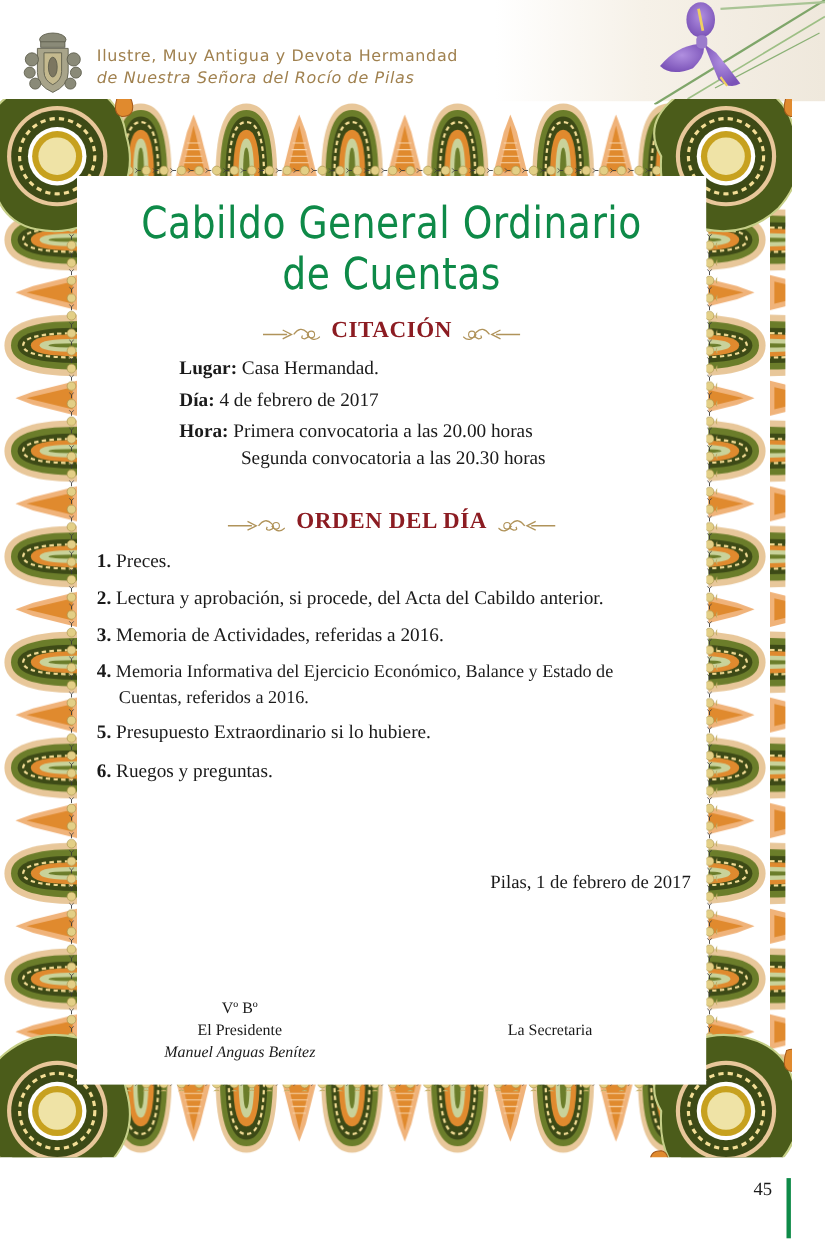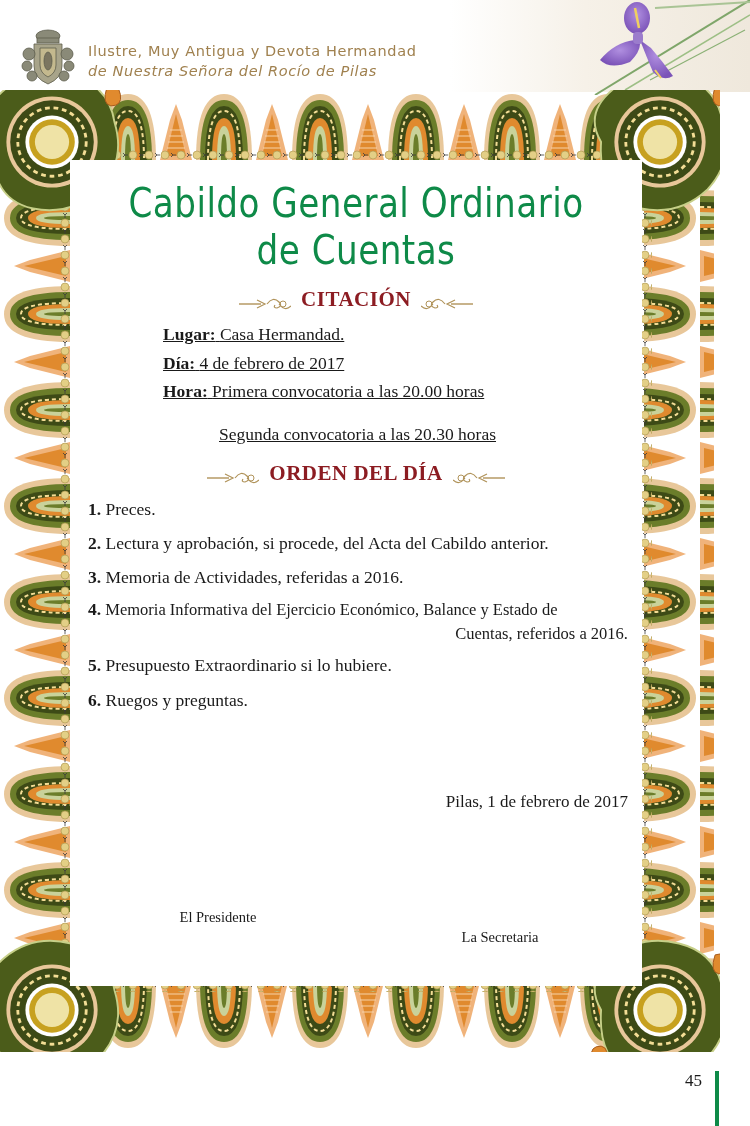--- a/index.html
+++ b/index.html
@@ -9,26 +9,26 @@
   #header-bg{left:0;top:0;width:750px;height:92px;background:linear-gradient(90deg,#ffffff 0%,#ffffff 60%,#f6f1e8 78%,#efe8dc 100%);}
   #crest{left:20px;top:28px;width:56px;height:60px;}
   .hdr-line{left:88px;font-family:"DejaVu Sans",sans-serif;font-size:14.5px;letter-spacing:0.6px;color:#a0814f;white-space:nowrap;}
   #flower{left:555px;top:0;width:195px;height:95px;}
   
   #frame{left:0;top:90px;width:720px;height:962px;}
   #content{left:70px;top:160px;width:572px;height:826px;background:#fff;}
   .title{left:70px;width:572px;text-align:center;font-family:"DejaVu Sans Condensed","DejaVu Sans",sans-serif;font-stretch:condensed;font-size:40px;color:#0e8a48;font-weight:normal;letter-spacing:0.5px;line-height:1;transform:scaleX(0.95);}
   .section-head{left:70px;width:572px;text-align:center;font-size:21px;font-weight:bold;color:#8c1c22;letter-spacing:0.5px;display:flex;justify-content:center;align-items:flex-end;gap:10px;}
   .flourish{width:52px;height:16px;display:inline-block;}
-  .info{left:163px;font-size:17.5px;white-space:nowrap;text-decoration:underline;}
+  .info{left:163px;font-size:17.5px;white-space:nowrap;}
   .info b{font-weight:bold;}
   .item{left:88px;font-size:17.5px;white-space:nowrap;line-height:24px;}
   .item .num{font-weight:bold;}
   .item4{left:88px;font-size:16.5px;line-height:24px;width:540px;}
-  .item4 .cont{padding-left:20px;display:block;text-align:right;}
+  .item4 .cont{padding-left:20px;display:block;}
   #date{right:122px;top:792px;font-size:17px;white-space:nowrap;}
   .sig{text-align:center;font-size:14.5px;line-height:20px;white-space:nowrap;}
   .sig .name{font-style:italic;}
   #pagenum{left:685px;top:1071px;font-size:17px;color:#1a1a1a;}
   #greenbar{left:715px;top:1071px;width:4px;height:55px;background:#0e8a48;}
 </style>
 </head>
 <body>
 
 <div class="abs" id="header-bg"></div>
@@ -180,21 +180,21 @@
   <span>Casa Hermandad.</span>
 </div>
 <div class="abs info" style="top:353px;">
   <b>Día:</b>
   <span>4 de febrero de 2017</span>
 </div>
 <div class="abs info" style="top:381px;">
   <b>Hora:</b>
   <span>Primera convocatoria a las 20.00 horas</span>
 </div>
-<div class="abs info" style="top:406px;left:219px;margin-top:18px;">Segunda convocatoria a las 20.30 horas</div>
+<div class="abs info" style="top:406px;left:219px;">Segunda convocatoria a las 20.30 horas</div>
 
 <div class="abs section-head" style="top:461px;">
   <svg class="flourish" viewBox="0 0 52 16">
     <path d="M0 8 H22" stroke="#b0935a" stroke-width="1.4"></path>
     <path d="M18 4 L26 8 L18 12" fill="none" stroke="#b0935a" stroke-width="1.2"></path>
     <path d="M28 8 q6 -8 12 -2 q4 4 -2 6 q-4 0 -2 -3 M40 8 q6 8 12 2" fill="none" stroke="#b0935a" stroke-width="1.2"></path>
     <circle cx="44" cy="8" r="3" fill="none" stroke="#b0935a" stroke-width="1"></circle>
   </svg>
   <span>ORDEN DEL DÍA</span>
   <svg class="flourish" viewBox="0 0 52 16" style="transform:scaleX(-1);">
@@ -227,20 +227,22 @@
   <span>Presupuesto Extraordinario si lo hubiere.</span>
 </div>
 <div class="abs item" style="top:688px;">
   <span class="num">6.</span>
   <span>Ruegos y preguntas.</span>
 </div>
 
 <div class="abs" id="date">Pilas, 1 de febrero de 2017</div>
 
 <div class="abs sig" style="left:118px;width:200px;top:907px;">
+  <div>Vº Bº</div>
   <div>El Presidente</div>
+  <div class="name">Manuel Anguas Benítez</div>
 </div>
 <div class="abs sig" style="left:385px;width:230px;top:927px;">
   <div>La Secretaria</div>
 </div>
 
 <div class="abs" id="pagenum">45</div>
 <div class="abs" id="greenbar"></div>
 
 </body></html>

